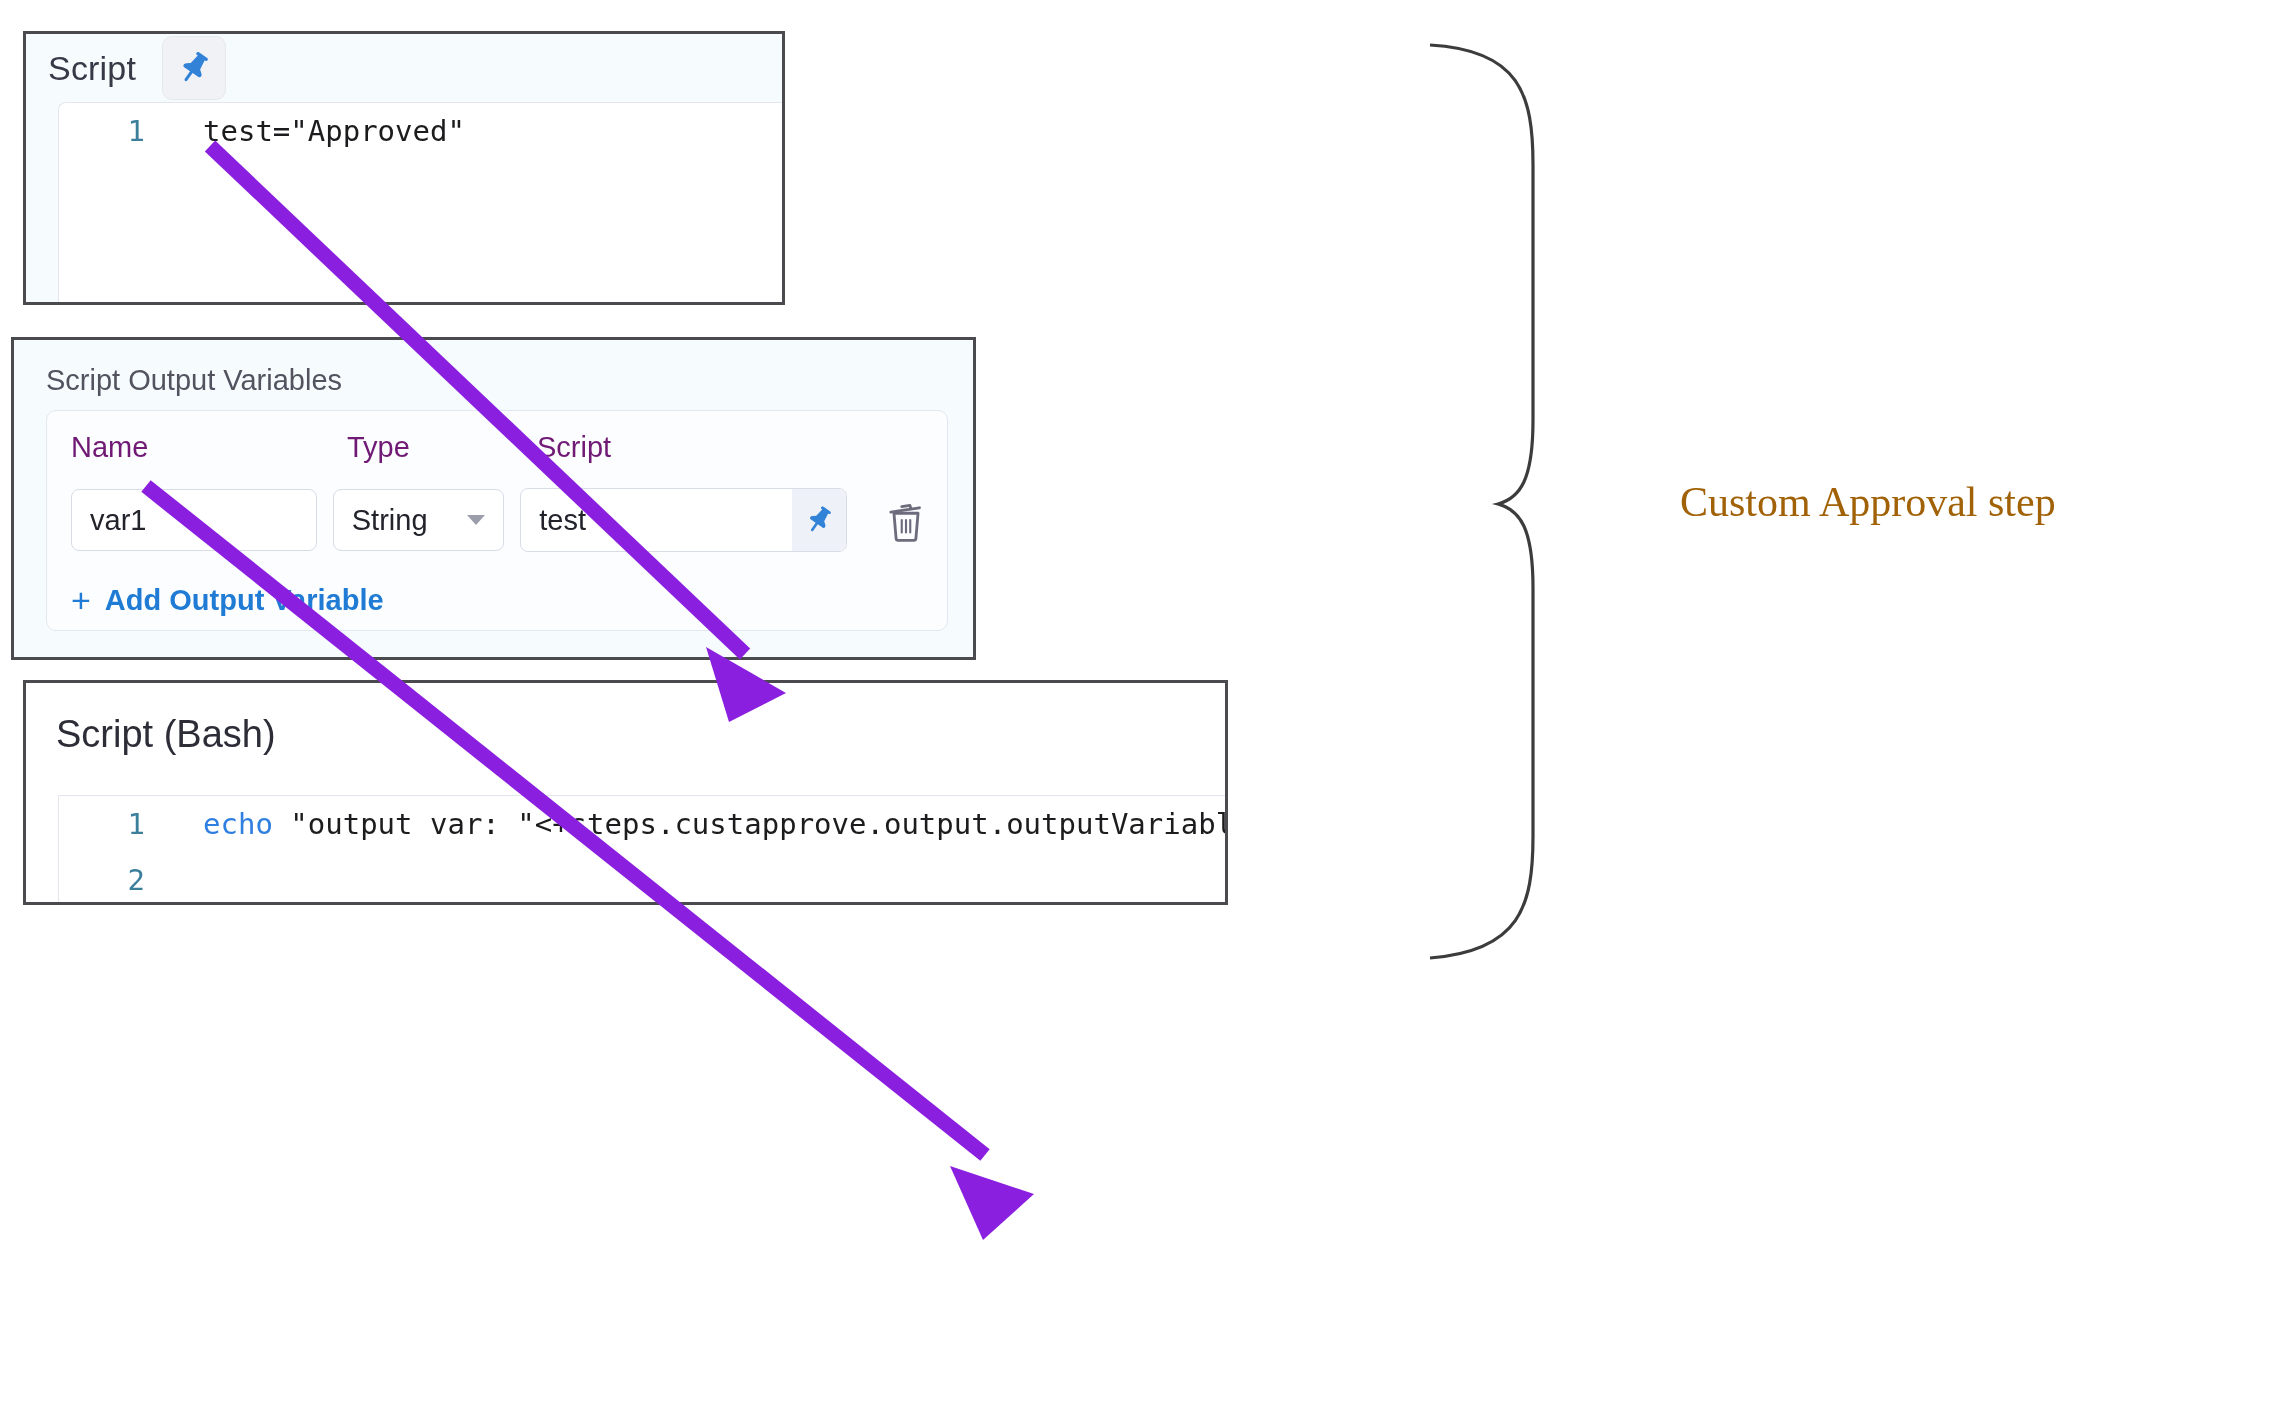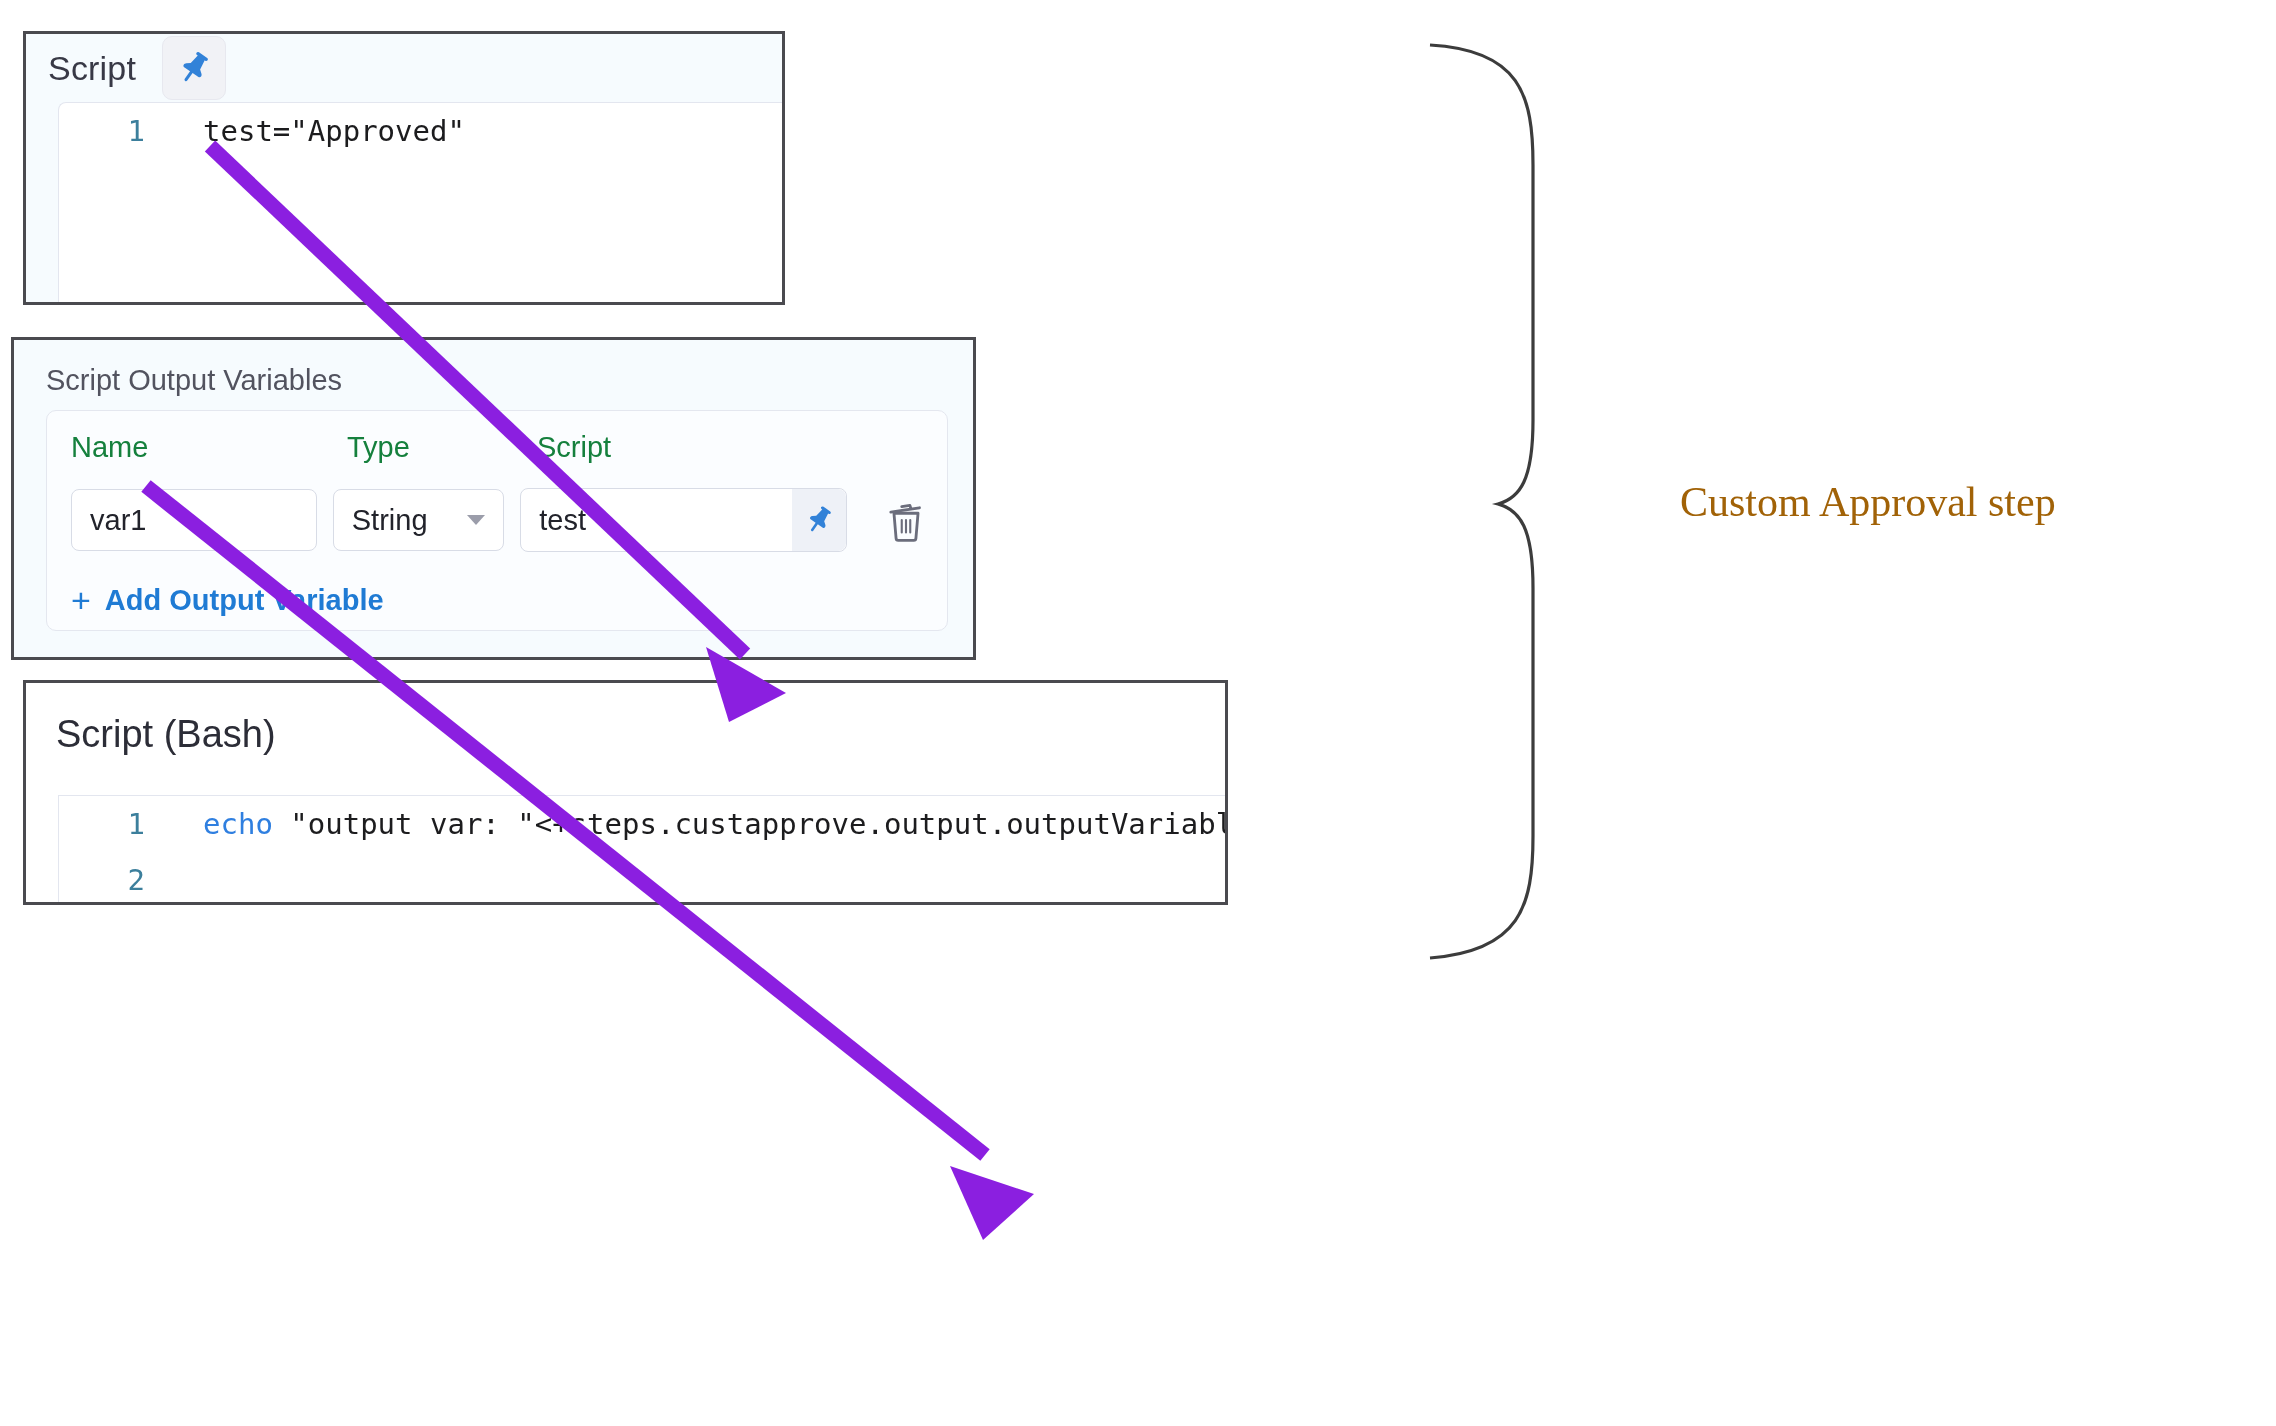--- a/index.html
+++ b/index.html
@@ -67,21 +67,21 @@
     position:absolute;left:32px;top:24px;
     font-size:29px;color:#52535f;
   }
   .sov-card{
     position:absolute;left:32px;top:70px;right:25px;bottom:26px;
     border:1px solid #e4e7ef;border-radius:10px;background:#fbfdff;
     box-sizing:border-box;
   }
   .col-heads{
     position:absolute;left:24px;top:20px;right:0;height:40px;
-    font-size:29px;color:#15803d;
+    font-size:29px;color:#701a75;
   }
   .col-heads span{position:absolute;top:0;}
   .h-name{left:0;}
   .h-type{left:276px;}
   .h-value{left:466px;}
 
   .row{
     position:absolute;left:24px;top:76px;right:16px;height:66px;
     display:flex;align-items:center;
   }

